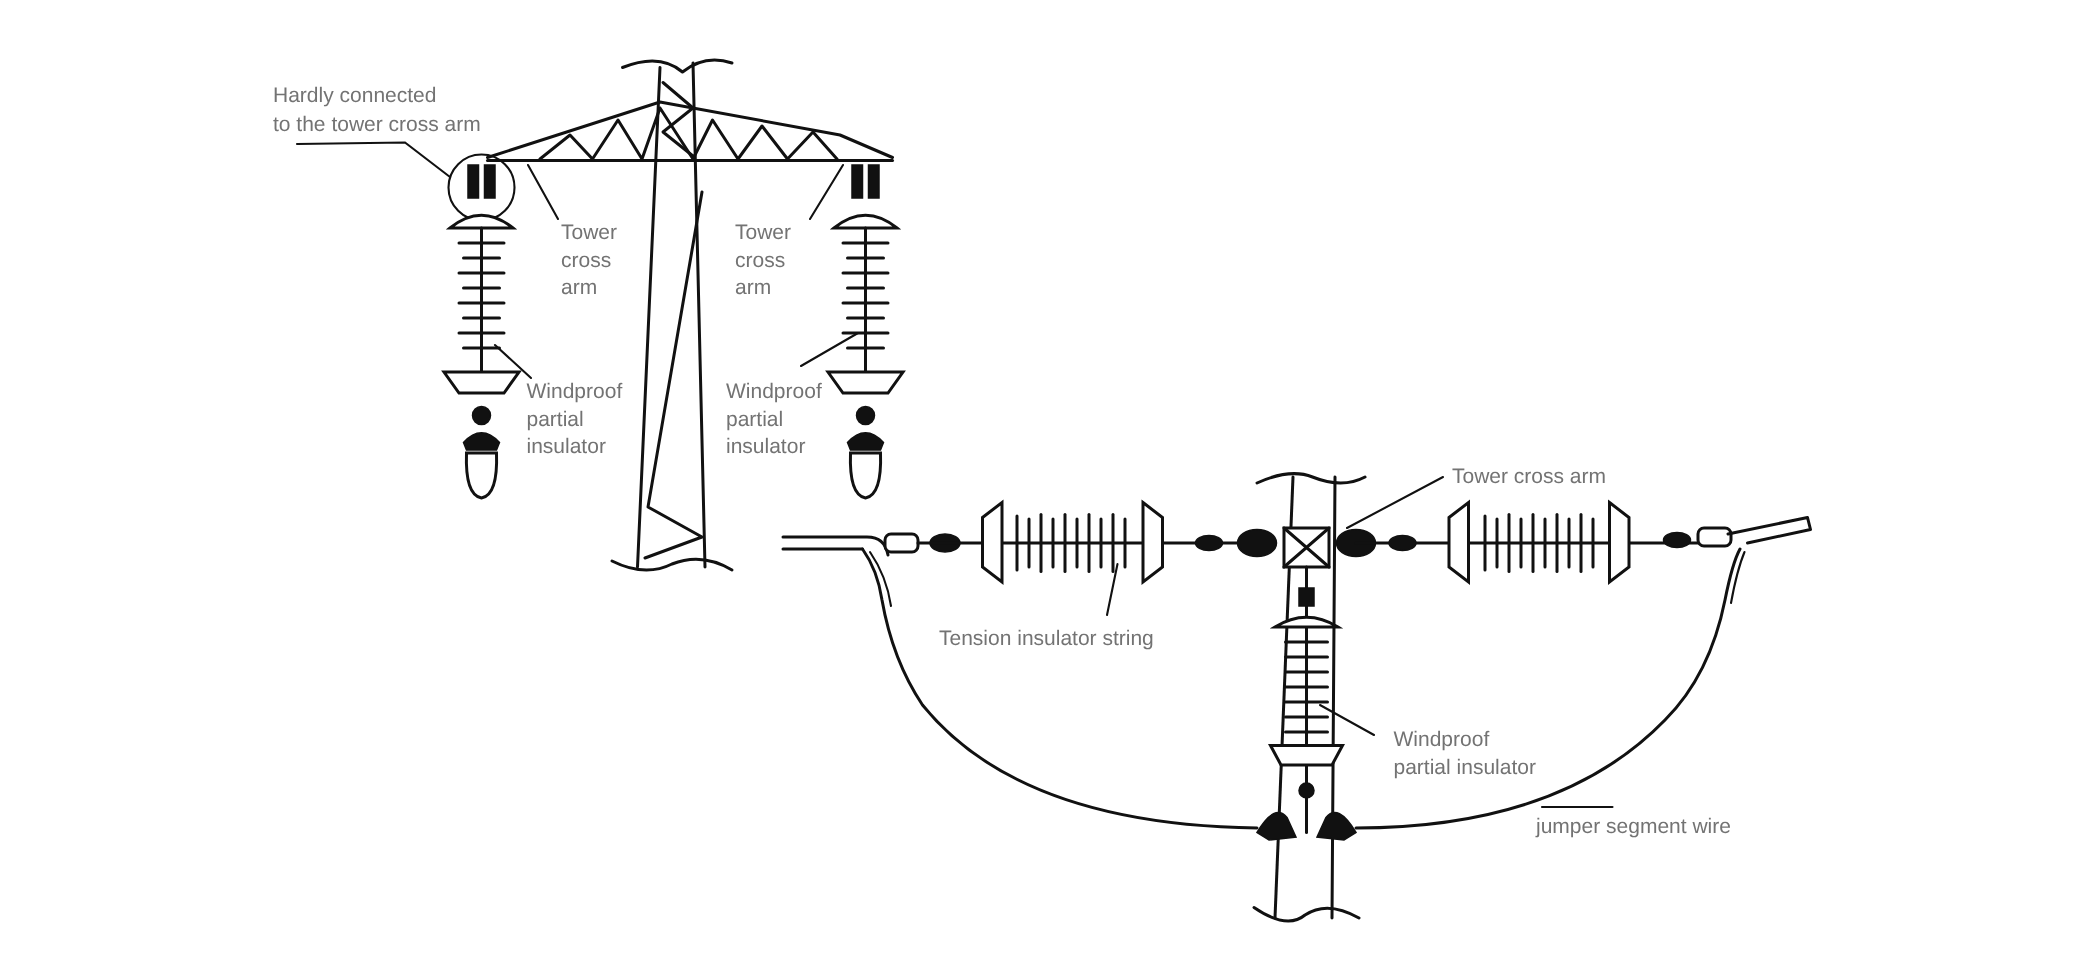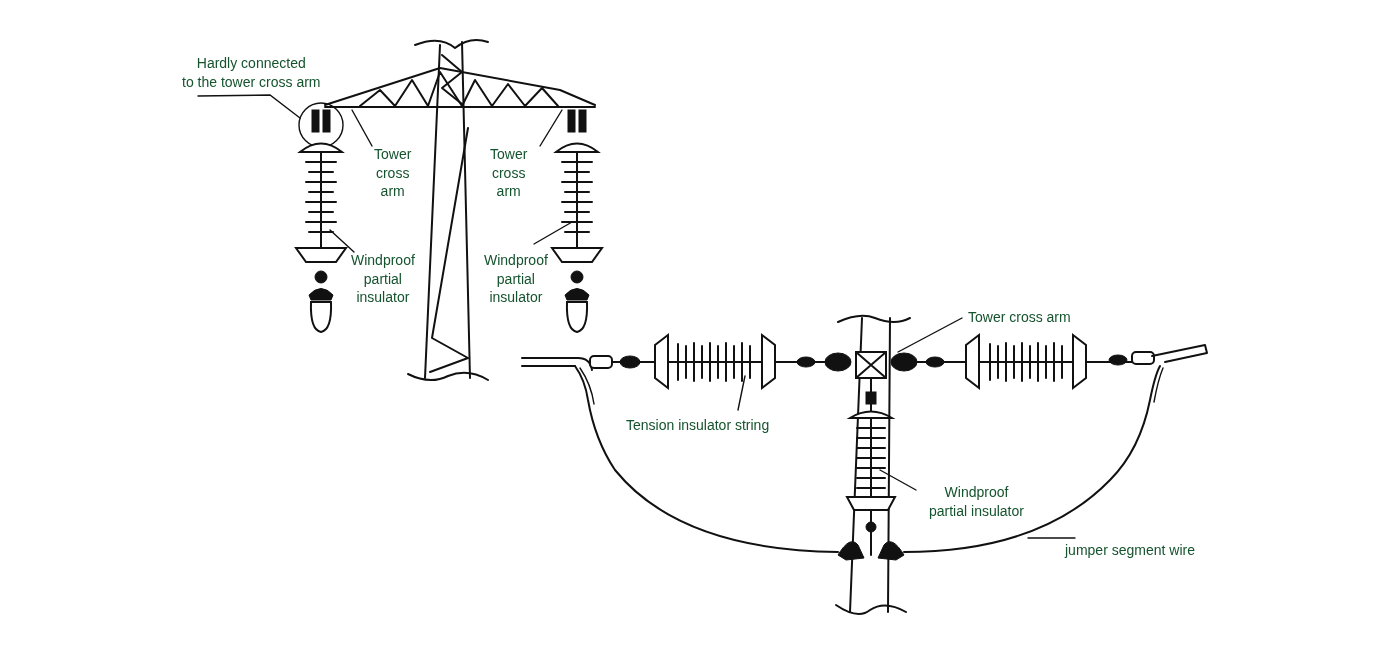--- a/index.html
+++ b/index.html
@@ -1,18 +1,18 @@
 <!DOCTYPE html>
 <html><head>
 <meta charset="utf-8">
 <style>
   html, body { margin:0; padding:0; background:#ffffff; }
   body { width:1400px; height:650px; position:relative; overflow:hidden; font-family:"Liberation Sans", sans-serif; }
   svg#diagram { position:absolute; left:0; top:0; width:1400px; height:650px; }
-  .lbl { position:absolute; font-family:"Liberation Sans", sans-serif; font-size:14px; line-height:18.5px; color:#14532d; white-space:pre;text-align:center; }
+  .lbl { position:absolute; font-family:"Liberation Sans", sans-serif; font-size:14px; line-height:18.5px; color:#737373; white-space:pre; }
   .stroke { fill:none; stroke:#111; stroke-width:2; stroke-linecap:round; stroke-linejoin:round; }
   .thin { fill:none; stroke:#111; stroke-width:1.4; stroke-linecap:round; }
   .solid { fill:#111; stroke:#111; stroke-width:1; }
   .white { fill:#fff; stroke:#111; stroke-width:2; }
 </style>
 </head>
 <body>
 
 <svg id="diagram" viewBox="0 0 1400 650">
 
@@ -188,13 +188,13 @@
 partial
 insulator</div>
 <div class="lbl" style="left:484px;top:251px;">Windproof
 partial
 insulator</div>
 
 <div class="lbl" style="left:968px;top:308px;">Tower cross arm</div>
 <div class="lbl" style="left:626px;top:416px;">Tension insulator string</div>
 <div class="lbl" style="left:929px;top:483px;">Windproof
 partial insulator</div>
-<div class="lbl" style="left:1065px;top:541px;">jumper segment wire</div>
+<div class="lbl" style="left:1024px;top:541px;">jumper segment wire</div>
 
 </body></html>

